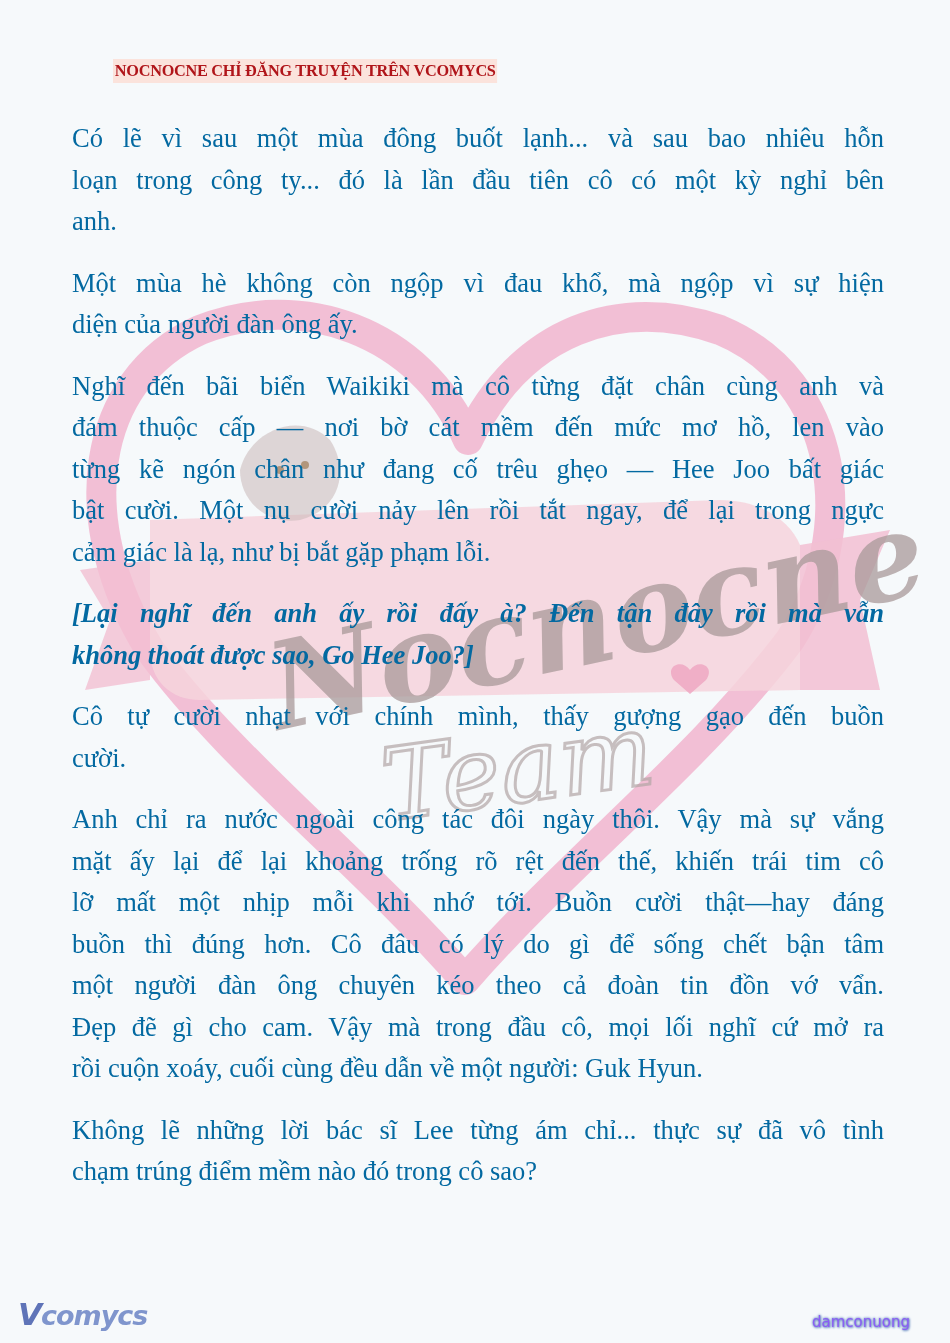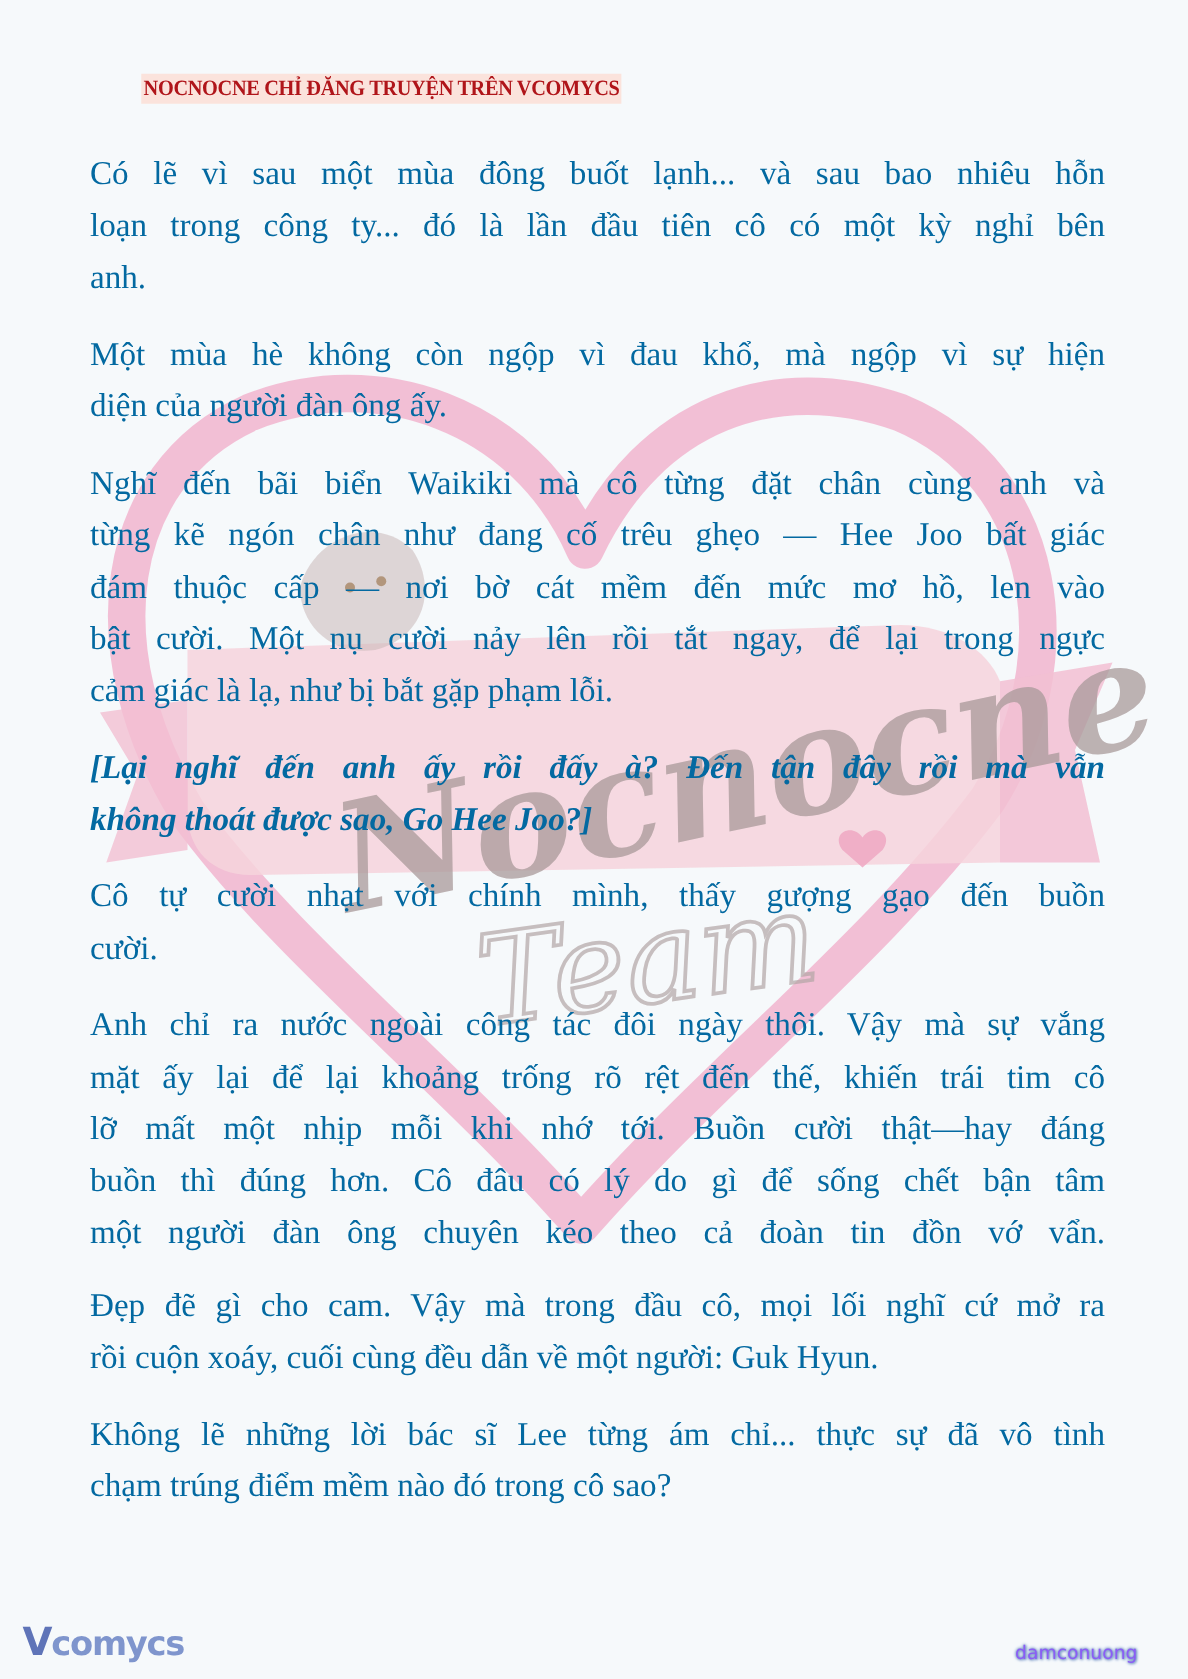--- a/index.html
+++ b/index.html
@@ -35,21 +35,21 @@
     text-align: justify;
     text-align-last: left;
     transform-origin: left top;
   }
   .para.italic { font-style: italic; font-weight: bold; }
   .para .line { display: block; white-space: nowrap; }
   .para .line.just { text-align: justify; text-align-last: justify; white-space: normal; }
 
   .footer-logo {
     position: absolute; left: 18px; top: 1296px;
-    font-family: "DejaVu Sans", sans-serif; font-weight: bold;
+    font-family: "DejaVu Sans", sans-serif; font-style: italic; font-weight: bold;
     font-size: 27px; letter-spacing: -1px;
     color: #7f95cd;
     z-index: 2;
   }
   .footer-logo .v { color: #5f74b8; font-size: 31px; }
   .footer-site {
     position: absolute; left: 812px; top: 1313px;
     font-family: "DejaVu Sans", sans-serif; font-size: 15px;
     color: #8b5cf6;
     text-shadow: 0 0 2px #6f8fc0, 0 0 3px #6f8fc0, 1px 1px 2px #8aa6d2;
@@ -88,40 +88,40 @@
         <span class="line just" style="display: block; white-space: normal;">Có lẽ vì sau một mùa đông buốt lạnh... và sau bao nhiêu hỗn</span>
         <span class="line just" style="display: block; white-space: normal;">loạn trong công ty... đó là lần đầu tiên cô có một kỳ nghỉ bên</span>
         <span class="line" style="display: block; white-space: nowrap;">anh.</span>
       </p>
       <p class="para">
         <span class="line just" style="display: block; white-space: normal;">Một mùa hè không còn ngộp vì đau khổ, mà ngộp vì sự hiện</span>
         <span class="line" style="display: block; white-space: nowrap;">diện của người đàn ông ấy.</span>
       </p>
       <p class="para">
         <span class="line just" style="display: block; white-space: normal;">Nghĩ đến bãi biển Waikiki mà cô từng đặt chân cùng anh và</span>
+        <span class="line just" style="display: block; white-space: normal;">đám thuộc cấp — nơi bờ cát mềm đến mức mơ hồ, len vào</span>
         <span class="line just" style="display: block; white-space: normal;">từng kẽ ngón chân như đang cố trêu ghẹo — Hee Joo bất giác</span>
-        <span class="line just" style="display: block; white-space: normal;">đám thuộc cấp — nơi bờ cát mềm đến mức mơ hồ, len vào</span>
         <span class="line just" style="display: block; white-space: normal;">bật cười. Một nụ cười nảy lên rồi tắt ngay, để lại trong ngực</span>
         <span class="line" style="display: block; white-space: nowrap;">cảm giác là lạ, như bị bắt gặp phạm lỗi.</span>
       </p>
       <p class="para italic">
         <span class="line just" style="display: block; white-space: normal;">[Lại nghĩ đến anh ấy rồi đấy à? Đến tận đây rồi mà vẫn</span>
         <span class="line" style="display: block; white-space: nowrap;">không thoát được sao, Go Hee Joo?]</span>
       </p>
       <p class="para">
         <span class="line just" style="display: block; white-space: normal;">Cô tự cười nhạt với chính mình, thấy gượng gạo đến buồn</span>
         <span class="line" style="display: block; white-space: nowrap;">cười.</span>
       </p>
       <p class="para">
         <span class="line just" style="display: block; white-space: normal;">Anh chỉ ra nước ngoài công tác đôi ngày thôi. Vậy mà sự vắng</span>
         <span class="line just" style="display: block; white-space: normal;">mặt ấy lại để lại khoảng trống rõ rệt đến thế, khiến trái tim cô</span>
         <span class="line just" style="display: block; white-space: normal;">lỡ mất một nhịp mỗi khi nhớ tới. Buồn cười thật—hay đáng</span>
         <span class="line just" style="display: block; white-space: normal;">buồn thì đúng hơn. Cô đâu có lý do gì để sống chết bận tâm</span>
         <span class="line just" style="display: block; white-space: normal;">một người đàn ông chuyên kéo theo cả đoàn tin đồn vớ vẩn.</span>
-        <span class="line just" style="display: block; white-space: normal; margin-top: 17px;">Đẹp đẽ gì cho cam. Vậy mà trong đầu cô, mọi lối nghĩ cứ mở ra</span>
+        <span class="line just" style="display: block; white-space: normal;">Đẹp đẽ gì cho cam. Vậy mà trong đầu cô, mọi lối nghĩ cứ mở ra</span>
         <span class="line" style="display: block; white-space: nowrap;">rồi cuộn xoáy, cuối cùng đều dẫn về một người: Guk Hyun.</span>
       </p>
       <p class="para">
         <span class="line just" style="display: block; white-space: normal;">Không lẽ những lời bác sĩ Lee từng ám chỉ... thực sự đã vô tình</span>
         <span class="line" style="display: block; white-space: nowrap;">chạm trúng điểm mềm nào đó trong cô sao?</span>
       </p>
     </div>
 
   <div class="footer-logo">
     <span class="v">V</span><span>comycs</span>

